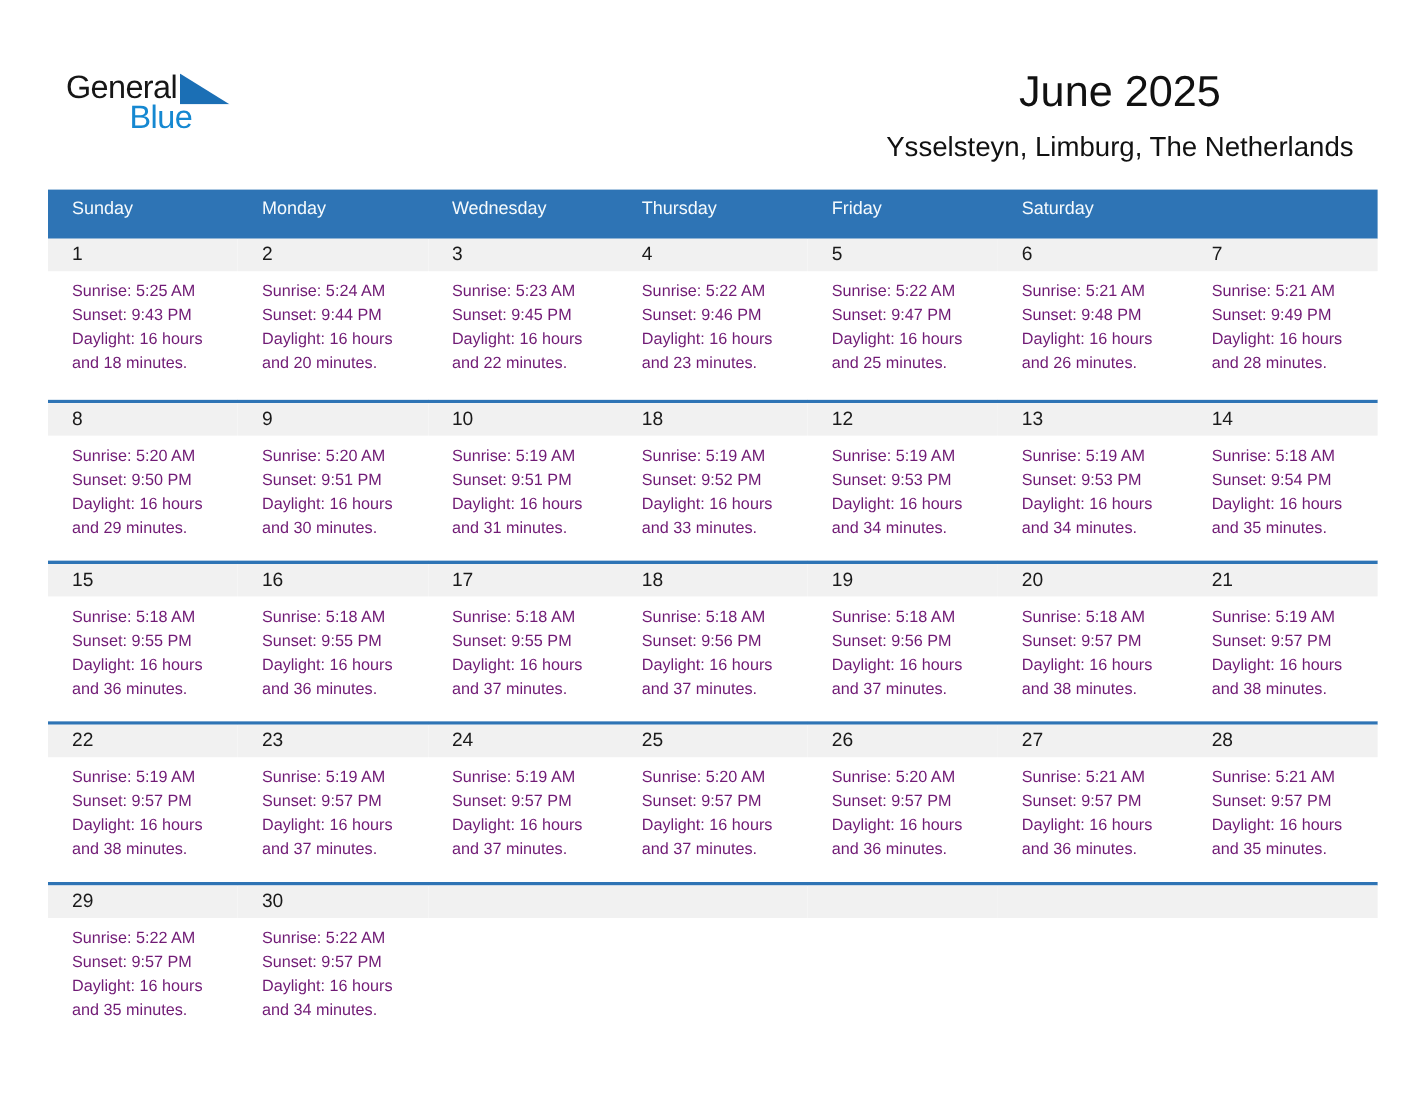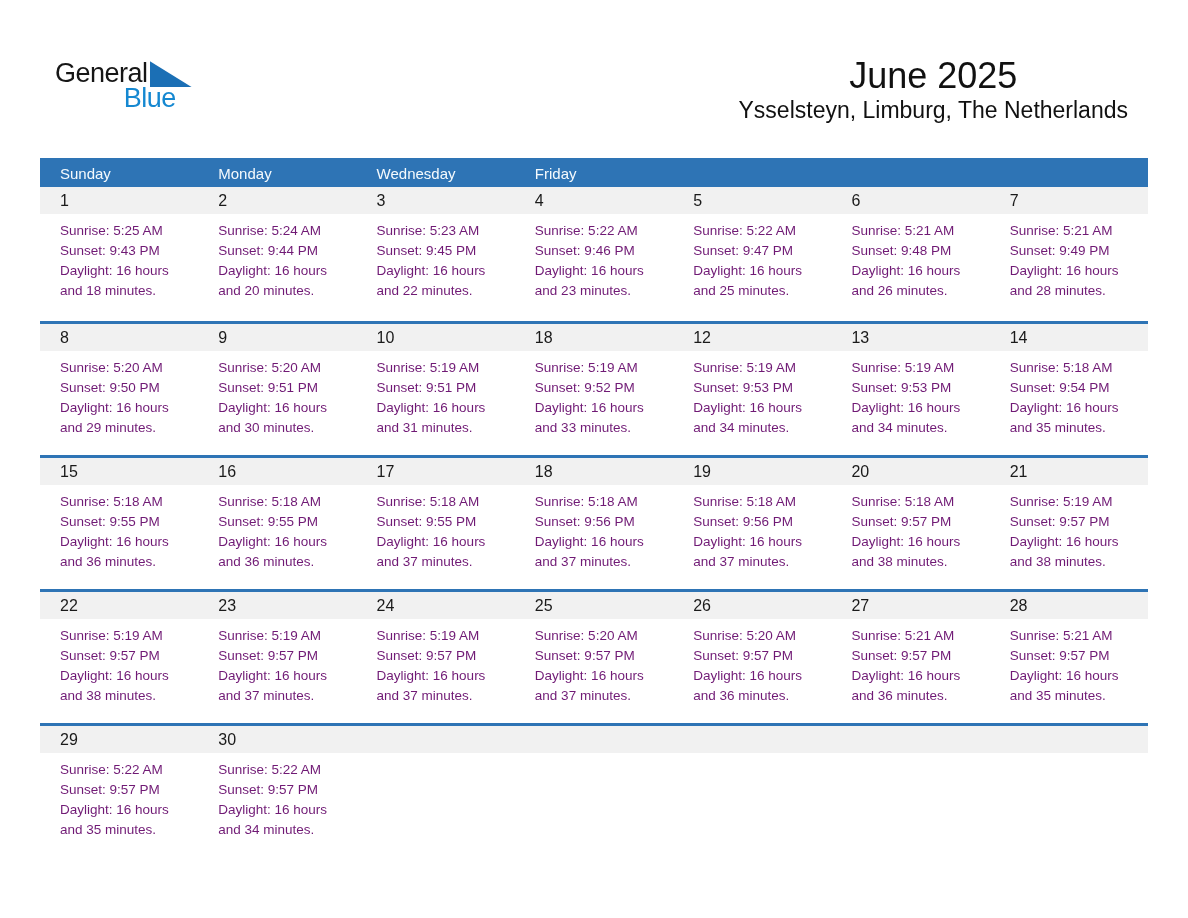--- a/index.html
+++ b/index.html
@@ -14,21 +14,20 @@
 
   
   .top {
     position: relative;
     height: 158px;
   }
   .logo {
     position: absolute;
     left: 15px; top: 60px;
     line-height: 1;
-    text-align: center;
   }
   .logo-line1 {
     display: flex; align-items: flex-end;
   }
   .logo-general {
     font-size: 27px;
     color: #161616;
     letter-spacing: -0.5px;
   }
   .logo-triangle {
@@ -49,30 +48,31 @@
   .title-block {
     position: absolute;
     right: 20px; top: 55px;
     text-align: center;
   }
   .month-title {
     font-size: 36px;
     color: #111111;
   }
   .location {
+    margin-top: 12px;
     font-size: 23px;
     color: #111111;
   }
 
   
   .weekday-bar {
     display: grid;
     grid-template-columns: repeat(7, 1fr);
     background: #2e74b5;
-    height: 29px;
+    height: 41px;
   }
   .weekday-cell {
     color: #f5fafd;
     font-size: 15px;
     line-height: 31px;
     padding-left: 20px;
     white-space: nowrap;
     overflow: hidden;
   }
 
@@ -116,21 +116,23 @@
     <div class="title-block">
       <div class="month-title">June 2025</div>
       <div class="location">Ysselsteyn, Limburg, The Netherlands</div>
     </div>
   </header>
 
   <div class="weekday-bar">
     <div class="weekday-cell">Sunday</div>
     <div class="weekday-cell">Monday</div>
     <div class="weekday-cell">Wednesday</div>
+    <div class="weekday-cell">Thursday</div>
     <div class="weekday-cell">Friday</div>
+    <div class="weekday-cell">Saturday</div>
   </div>
 
   <div>
       <div class="week">
         <div class="day-cell">
           <div class="day-num-strip">1</div>
           <div class="day-body">
             <div>Sunrise: 5:25 AM</div>
             <div>Sunset: 9:43 PM</div>
             <div>Daylight: 16 hours</div>

